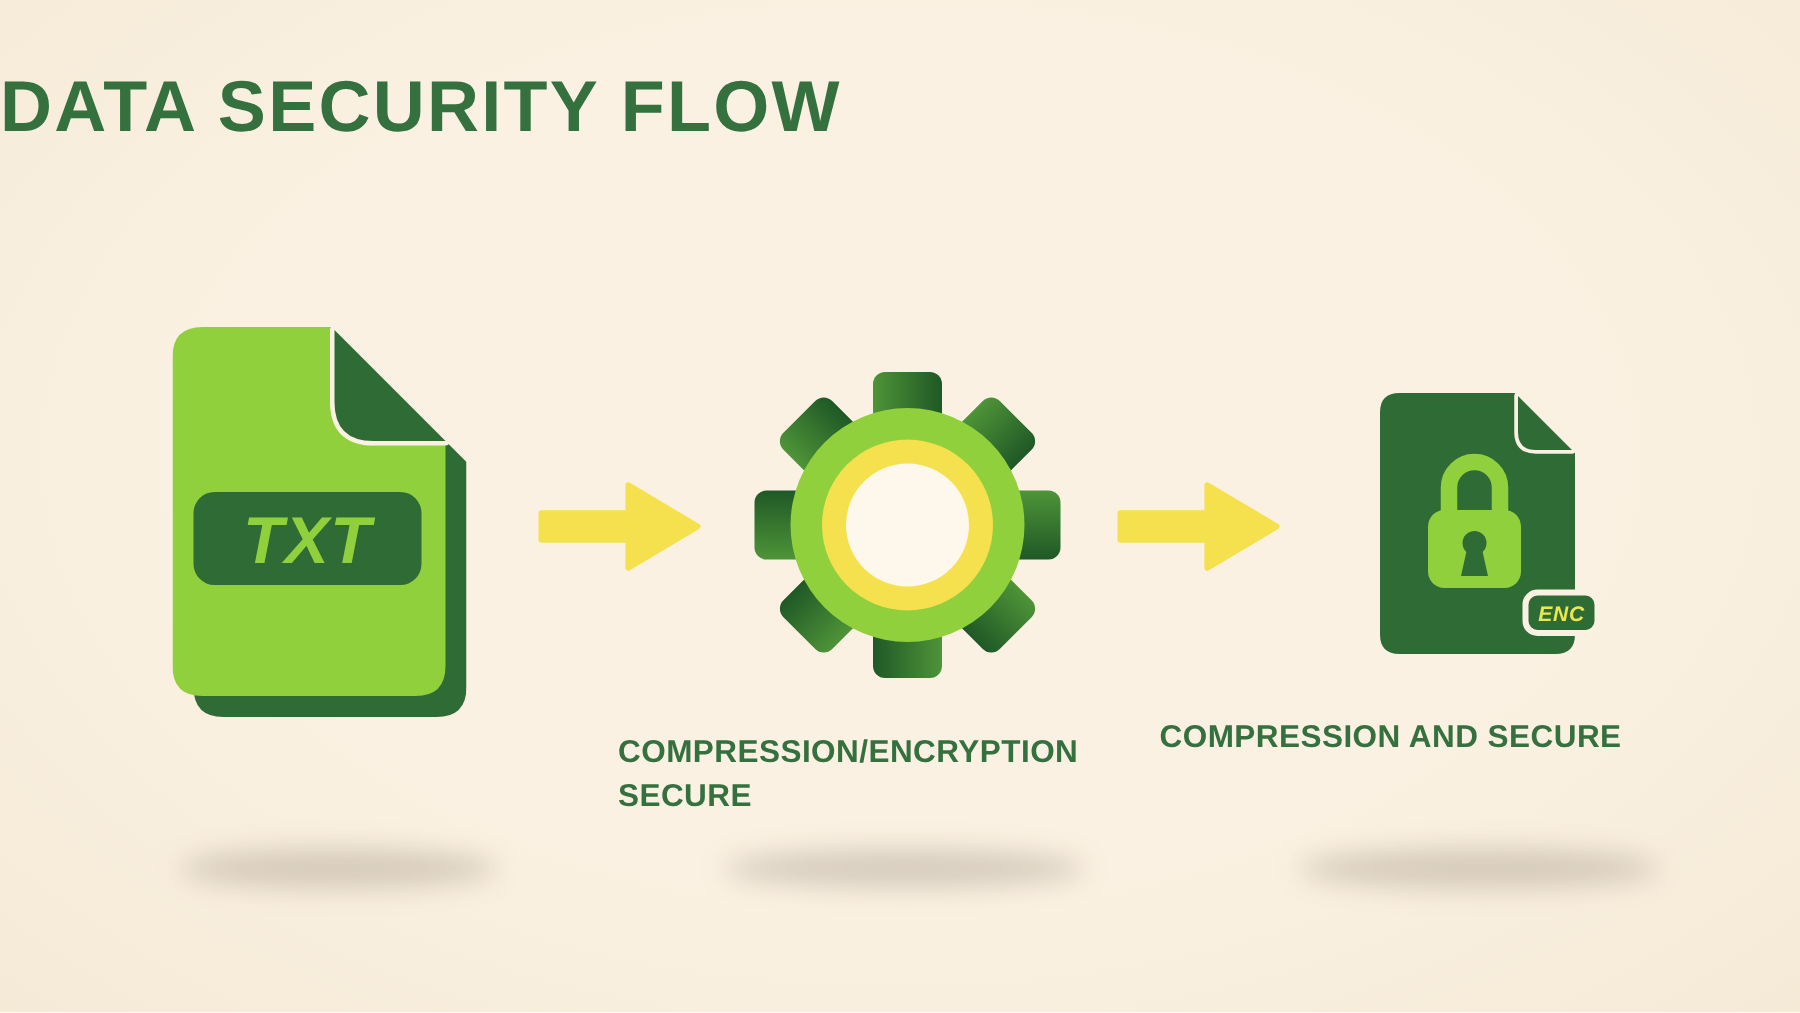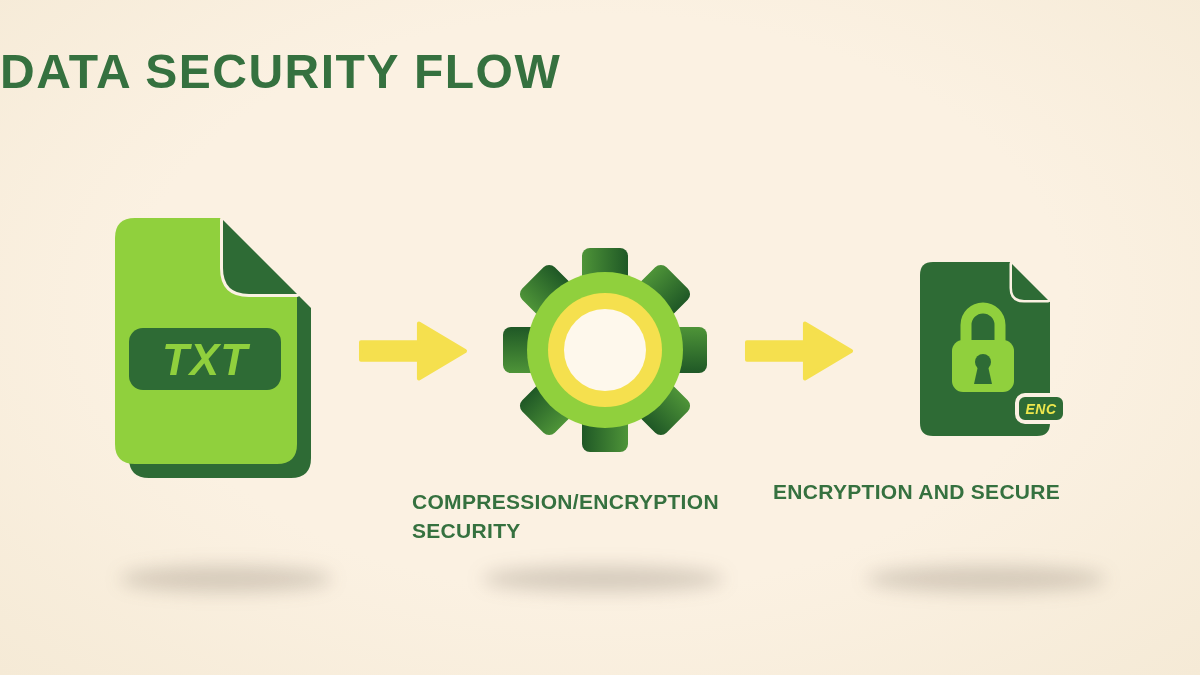--- a/index.html
+++ b/index.html
@@ -100,21 +100,21 @@
         <circle cx="63" cy="100" r="8" style="fill:var(--dark-green)"></circle>
         <path d="M58,104 L54,122 H72 L68,104 Z" style="fill:var(--dark-green)"></path>
       </g>
       <rect x="97" y="133" width="48" height="27" rx="8" style="fill:var(--dark-green);stroke:var(--cream);stroke-width:4"></rect>
       <text x="121" y="152" text-anchor="middle" font-size="14" letter-spacing="0.5" style="fill:var(--badge-yellow)">ENC</text>
     </svg>
   </div>
 
   <div class="caption caption-process">
     <div>COMPRESSION/ENCRYPTION</div>
-    <div>SECURITY</div>
+    <div>SECURE</div>
   </div>
-  <div class="caption caption-result">ENCRYPTION AND SECURE</div>
+  <div class="caption caption-result">COMPRESSION AND SECURE</div>
 
   <div class="ground-shadow shadow-1"></div>
   <div class="ground-shadow shadow-2"></div>
   <div class="ground-shadow shadow-3"></div>
 
 </div>
 
 </body></html>

